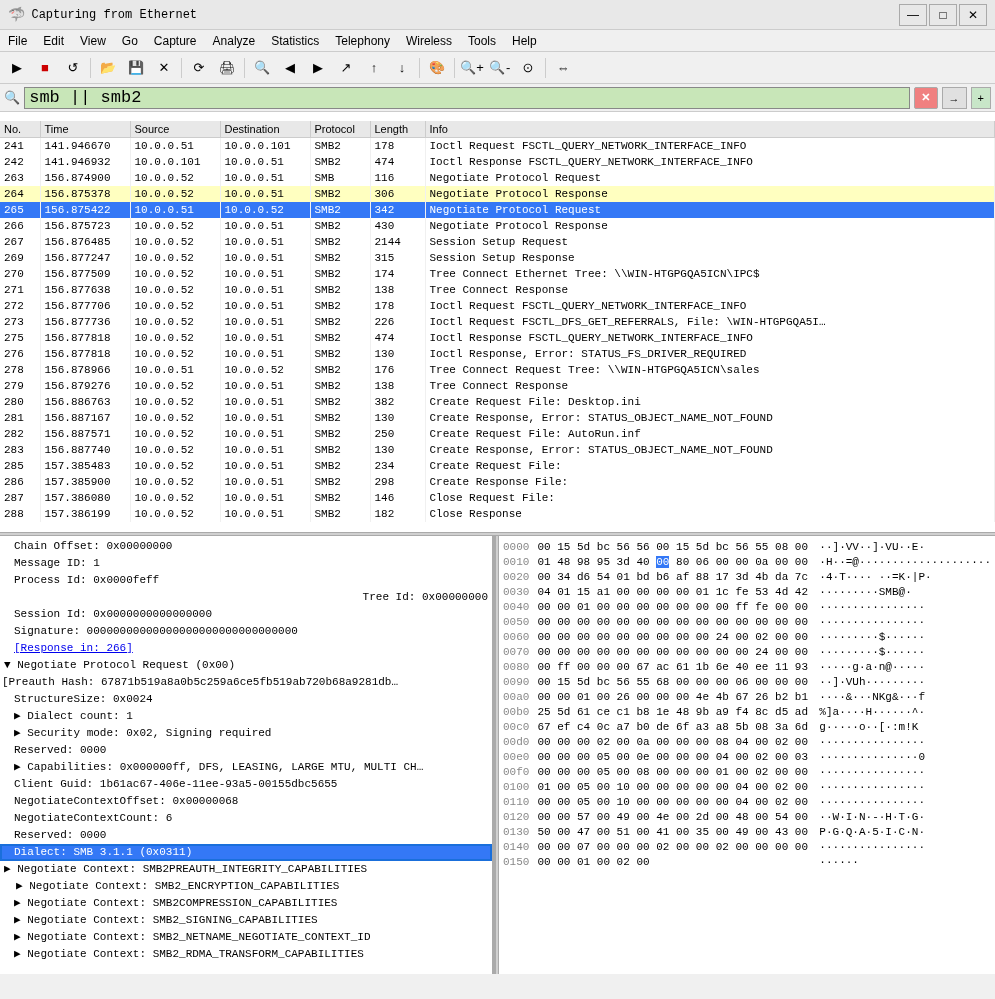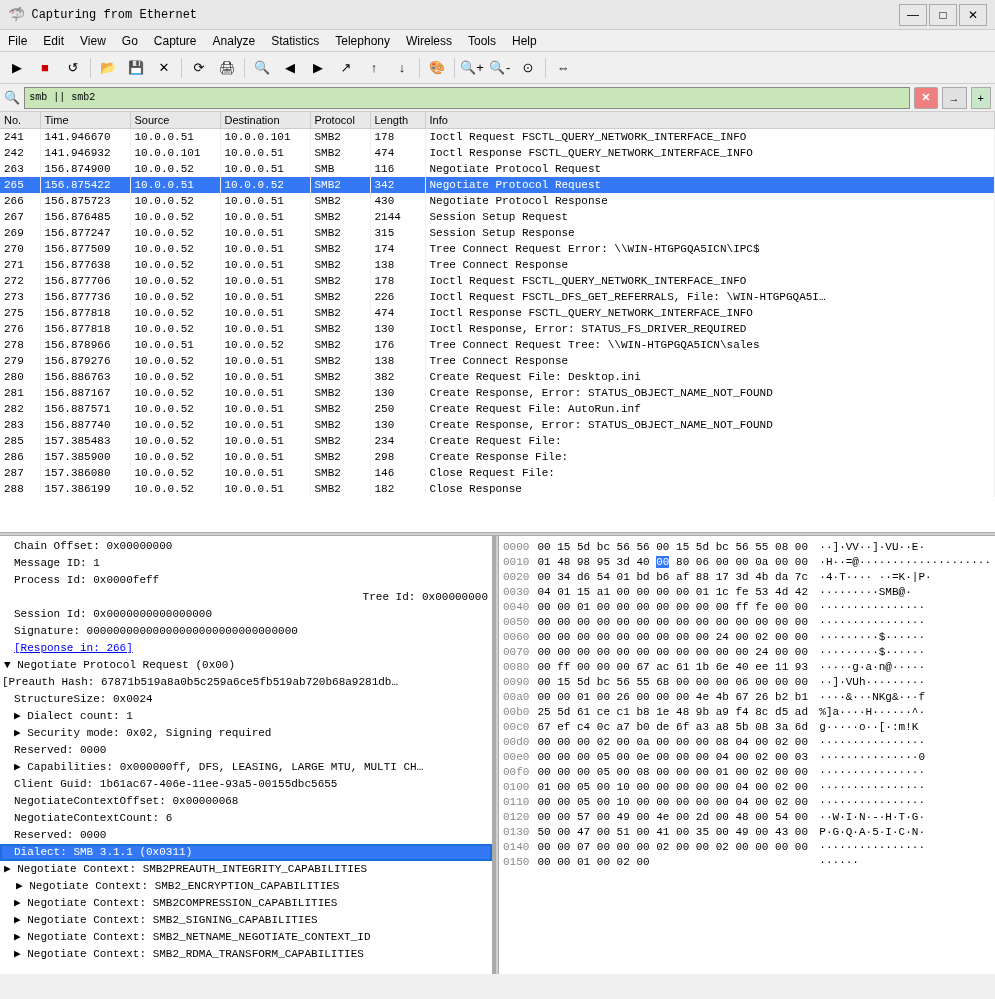--- a/index.html
+++ b/index.html
@@ -64,21 +64,21 @@
       gap: 4px;
       border-bottom: 1px solid #ccc;
     }
     .filter-input {
       flex: 1;
       height: 22px;
       background: #c8e6b8;
       border: 1px solid #888;
       padding: 0 4px;
       font-family: 'Courier New', monospace;
-      font-size: 10px;
+      font-size: 17px;
     }
     .filter-btn {
       height: 22px;
       padding: 0 6px;
       border: 1px solid #aaa;
       background: #e0e0e0;
       cursor: pointer;
       font-size: 11px;
     }
 
@@ -86,20 +86,21 @@
     .packet-list {
       background: white;
       height: 420px;
       overflow: hidden;
     }
     .packet-table {
       width: 100%;
       border-collapse: collapse;
       font-family: 'Courier New', monospace;
       font-size: 11px;
+      margin-top: 9px;
     }
     .packet-table thead th {
       background: #e8e8e8;
       border-bottom: 1px solid #ccc;
       border-right: 1px solid #ccc;
       padding: 2px 4px;
       text-align: left;
       font-family: 'Segoe UI', Arial, sans-serif;
       font-size: 11px;
       font-weight: normal;
@@ -269,20 +270,29 @@
         </tr>
         <tr style="">
           <td>263</td>
           <td>156.874900</td>
           <td>10.0.0.52</td>
           <td>10.0.0.51</td>
           <td>SMB</td>
           <td>116</td>
           <td>Negotiate Protocol Request</td>
         </tr>
+        <tr style="background: rgb(255, 255, 192);">
+          <td>264</td>
+          <td>156.875378</td>
+          <td>10.0.0.52</td>
+          <td>10.0.0.51</td>
+          <td>SMB2</td>
+          <td>306</td>
+          <td>Negotiate Protocol Response</td>
+        </tr>
         <tr style="background: rgb(52, 120, 246); color: white;">
           <td>265</td>
           <td>156.875422</td>
           <td>10.0.0.51</td>
           <td>10.0.0.52</td>
           <td>SMB2</td>
           <td>342</td>
           <td>Negotiate Protocol Request</td>
         </tr>
         <tr style="">
@@ -312,21 +322,21 @@
           <td>315</td>
           <td>Session Setup Response</td>
         </tr>
         <tr style="">
           <td>270</td>
           <td>156.877509</td>
           <td>10.0.0.52</td>
           <td>10.0.0.51</td>
           <td>SMB2</td>
           <td>174</td>
-          <td>Tree Connect Request Error: \\WIN-HTGPGQA5ICN\IPC$</td>
+          <td>Tree Connect Ethernet Tree: \\WIN-HTGPGQA5ICN\IPC$</td>
         </tr>
         <tr style="">
           <td>271</td>
           <td>156.877638</td>
           <td>10.0.0.52</td>
           <td>10.0.0.51</td>
           <td>SMB2</td>
           <td>138</td>
           <td>Tree Connect Response</td>
         </tr>

